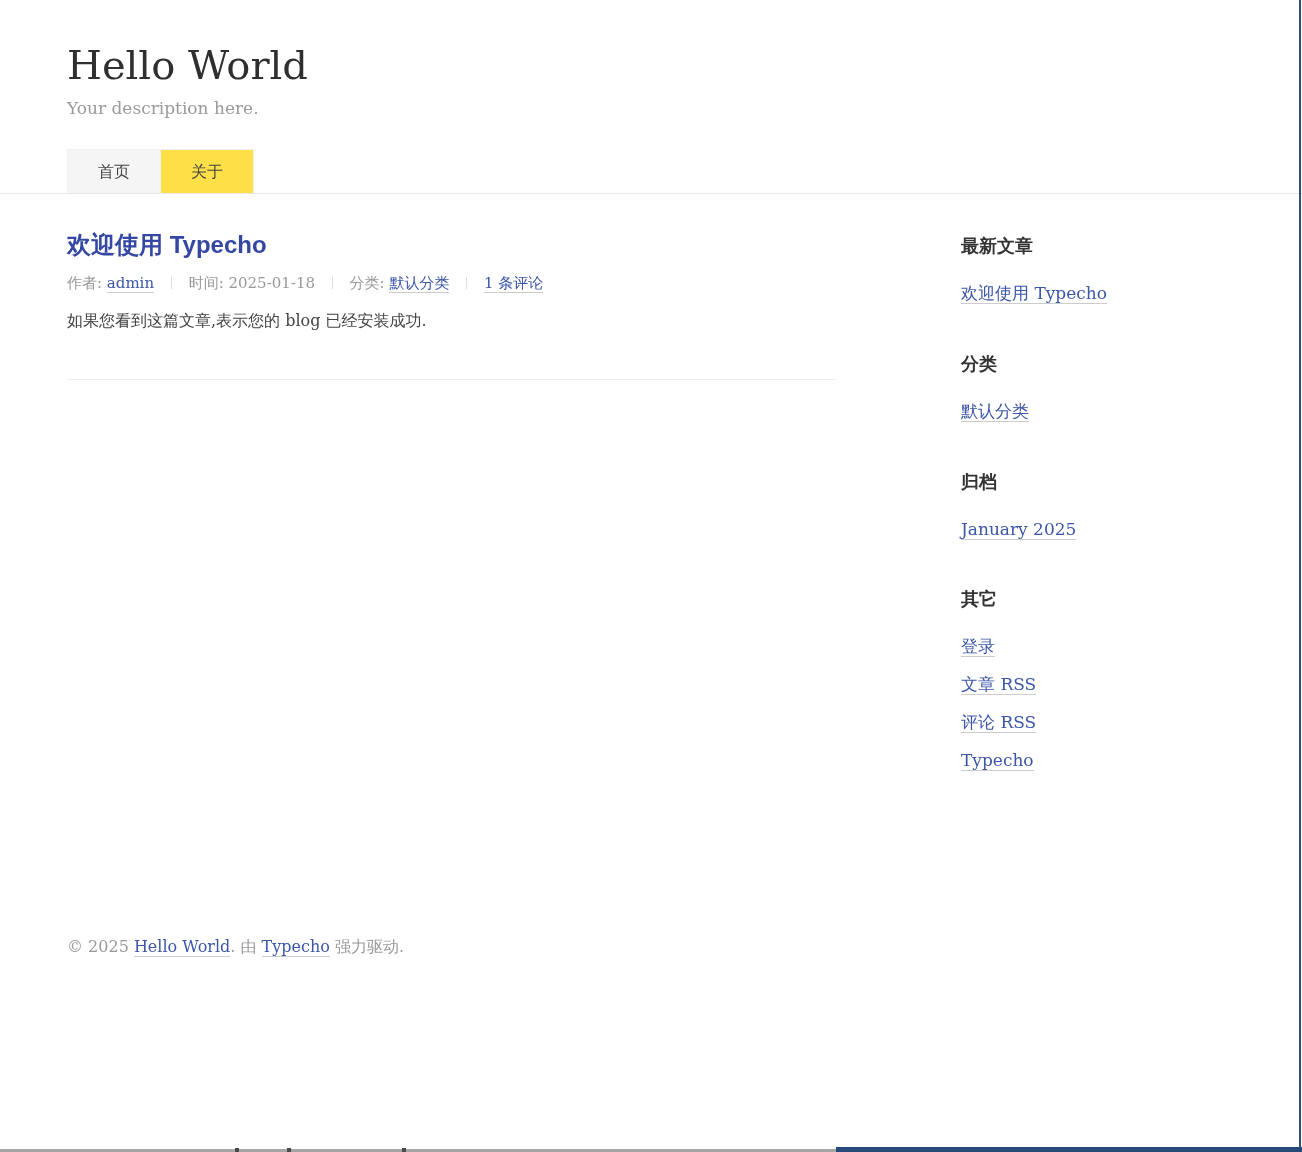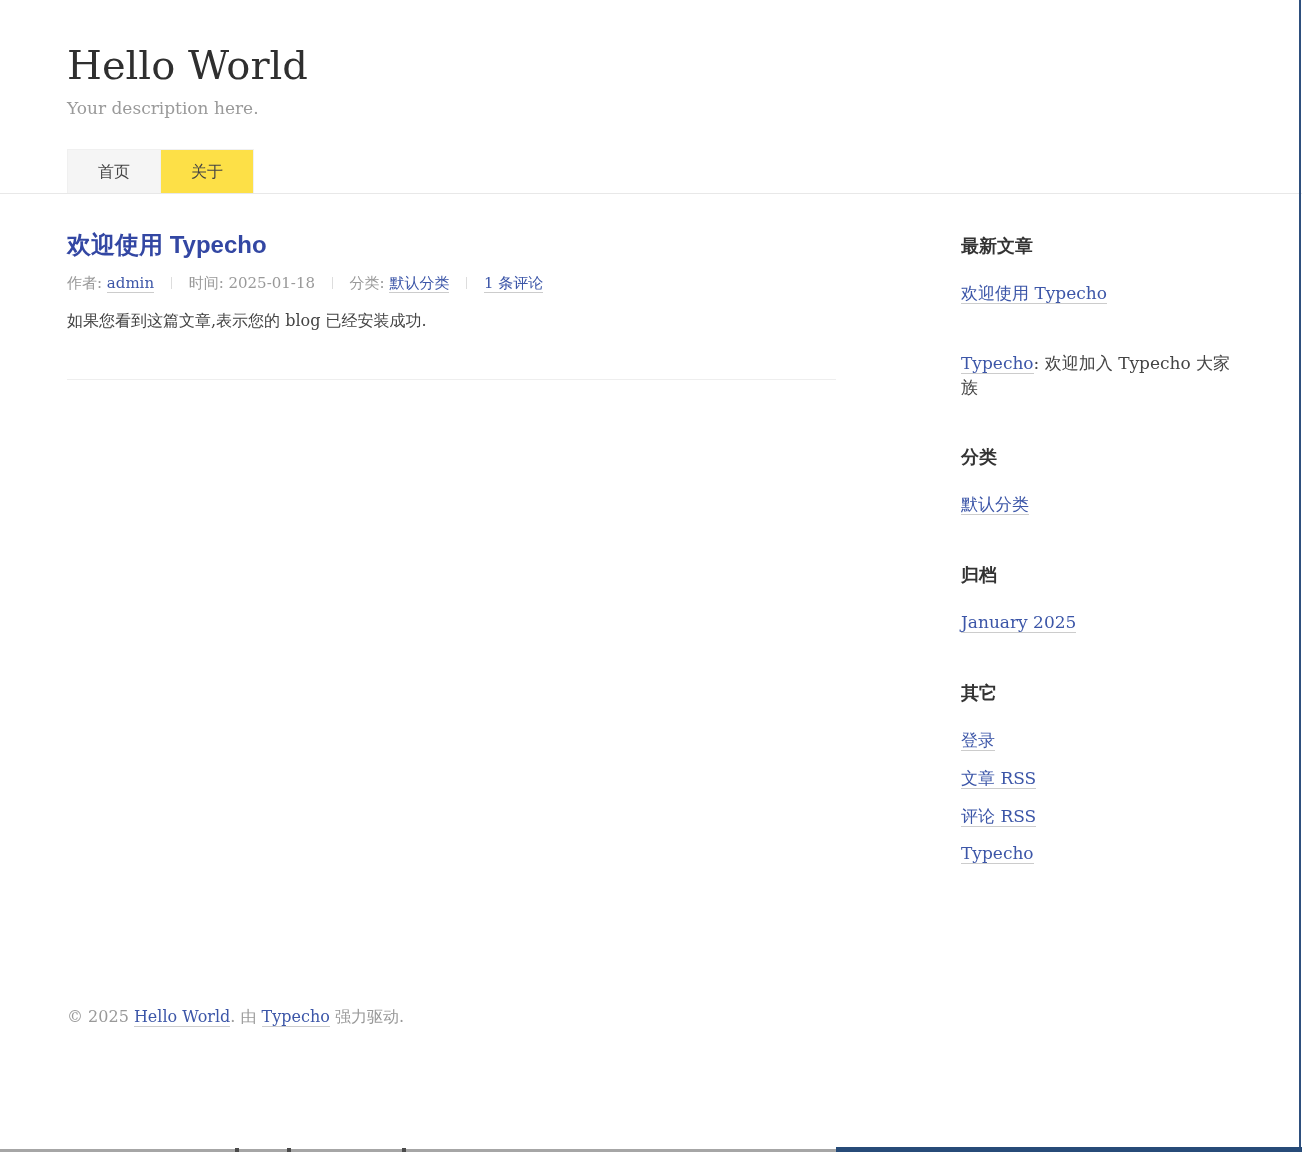--- a/index.html
+++ b/index.html
@@ -122,25 +122,20 @@
     <section class="widget">
       <h3 class="widget-title">最新文章</h3>
       <ul>
         <li>
           <a href="#" class="blue-link">欢迎使用 Typecho</a>
         </li>
       </ul>
     </section>
 
     <section class="widget">
-      <ul>
-        <li>
-          <a href="#" class="blue-link">Typecho</a><span>: 欢迎加入 Typecho 大家族</span>
-        </li>
-      </ul>
     </section>
 
     <section class="widget">
       <h3 class="widget-title">分类</h3>
       <ul>
         <li>
           <a href="#" class="blue-link">默认分类</a>
         </li>
       </ul>
     </section>

